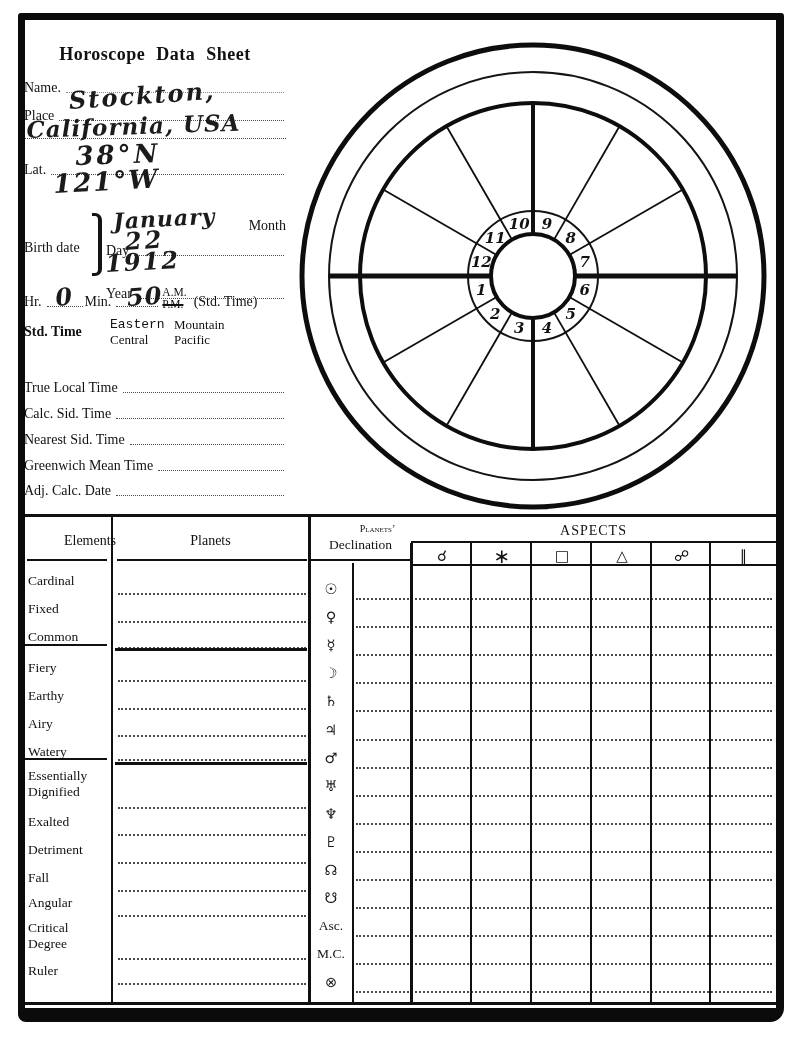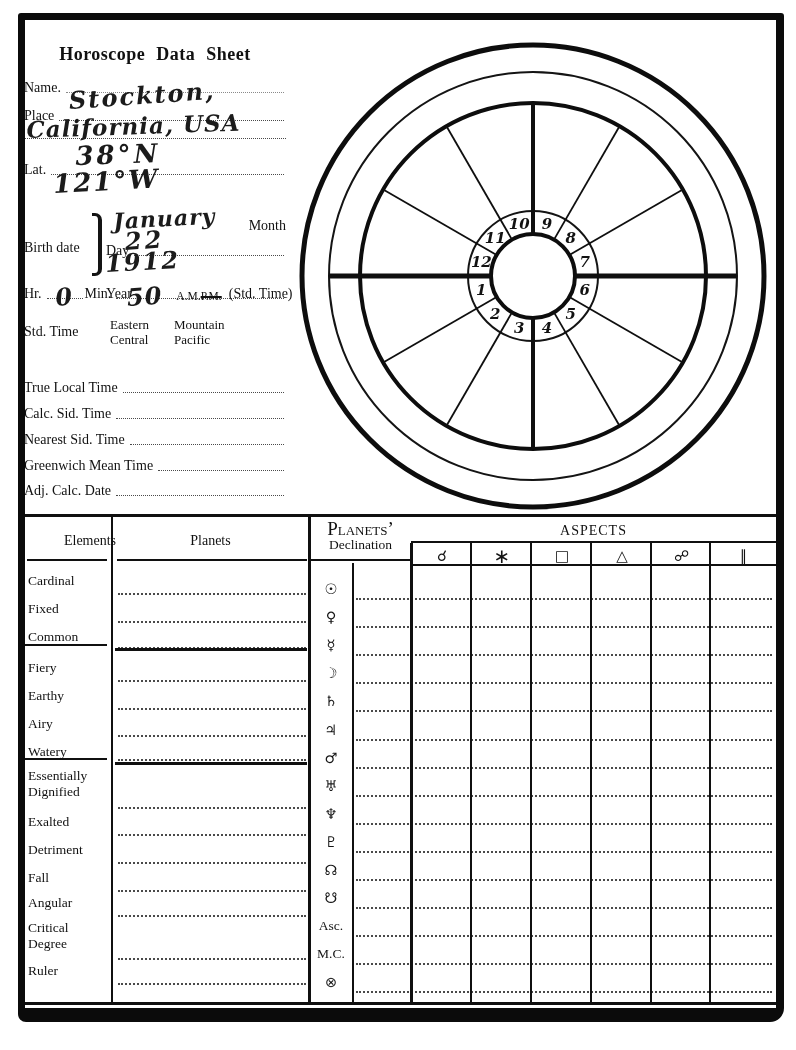--- a/index.html
+++ b/index.html
@@ -11,28 +11,28 @@
          font-size:18px;font-weight:bold;word-spacing:6px;letter-spacing:.5px;}
   .row{position:absolute;display:flex;align-items:flex-end;z-index:1;}
   .lbl{font-size:14px;line-height:16px;white-space:nowrap;}
   .dots{flex:1;height:2px;border-bottom:1.8px dotted #4a4a4a;margin:0 2px 3px 5px;}
   .dots.fix{flex:none;}
   .hw{position:absolute;font-family:"DejaVu Serif",serif;font-style:italic;font-weight:bold;
       color:#1b1b1b;white-space:nowrap;z-index:2;transform-origin:left bottom;}
   .bracket{position:absolute;left:92px;top:213px;width:10px;height:63px;box-sizing:border-box;
       border-right:4.5px solid #141414;border-top:3.5px solid #141414;border-bottom:3.5px solid #141414;
       border-radius:0 7px 7px 0;}
-  .ampm{display:flex;flex-direction:row;font-size:11.5px;line-height:12px;margin:0 3px 0 16px;}
+  .ampm{display:flex;flex-direction:column;font-size:11.5px;line-height:12px;margin:0 3px 0 2px;}
   .strike{text-decoration:line-through;text-decoration-thickness:2px;}
   .zone{position:absolute;font-size:13px;line-height:14px;}
   .note{position:absolute;left:24px;top:349px;font-size:13.5px;font-style:italic;font-weight:bold;letter-spacing:.3px;}
   
   .tline{position:absolute;background:#101010;z-index:3;}
   .th{position:absolute;font-size:14px;text-align:center;z-index:2;}
-  .smallcaps{font-variant:small-caps;font-size:19px;line-height:15px;}
+  .smallcaps{font-variant:small-caps;font-size:10px;line-height:15px;padding-left:17px;}
   .elem-lbl{position:absolute;left:28px;width:82px;font-size:13.5px;line-height:15.5px;z-index:2;}
   .elem-dots{position:absolute;left:118px;width:188px;height:2px;border-bottom:2px dotted #4a4a4a;z-index:1;}
   .pl-sym{position:absolute;left:310px;width:42px;text-align:center;font-family:"DejaVu Sans",sans-serif;
           font-size:14.5px;z-index:2;color:#151515;}
   .pl-sym.txt{font-family:"Liberation Serif",serif;font-size:13.5px;}
   .pl-dots{position:absolute;left:356px;width:416px;height:2px;border-bottom:2px dotted #4a4a4a;z-index:1;}
   .asp-cell{position:absolute;top:546px;height:19px;display:flex;align-items:center;justify-content:center;
             font-family:"DejaVu Sans",sans-serif;font-size:15px;z-index:2;color:#131313;}
   .house-num{font-family:"DejaVu Serif",serif;font-style:italic;font-weight:bold;font-size:15px;fill:#121212;}
   svg{position:absolute;z-index:1;}
@@ -91,22 +91,22 @@
     <span class="dots fix" style="width:36px;"></span>
     <span class="lbl">Min.</span>
     <span class="dots fix" style="width:42px;"></span>
     <span class="ampm">
       <span>A.M.</span>
       <span class="strike">P.M.</span>
     </span>
     <span class="lbl" style="margin-left:4px;">(Std. Time)</span>
   </div>
 
-  <span class="lbl" style="position:absolute;left:24px;top:324px;">Std. Time</span>
-  <span class="zone" style="left:110px;top:318px;">Eastern</span>
+  <span class="lbl" style="position:absolute;left:24px;top:324px;font-weight:bold;">Std. Time</span>
+  <span class="zone" style="left:110px;top:318px;font-family:Liberation Mono, monospace;">Eastern</span>
   <span class="zone" style="left:110px;top:333px;">Central</span>
   <span class="zone" style="left:174px;top:318px;">Mountain</span>
   <span class="zone" style="left:174px;top:333px;">Pacific</span>
 
 
   <div id="time-rows">
       <div class="row" style="left: 24px; top: 380px; width: 262px;">
         <span class="lbl">True Local Time</span>
         <span class="dots"></span>
       </div>

